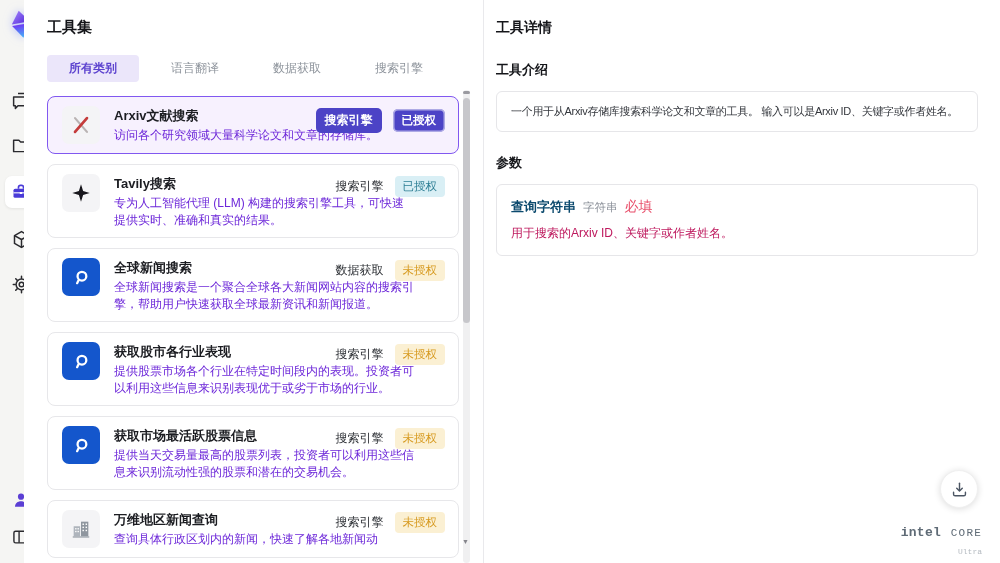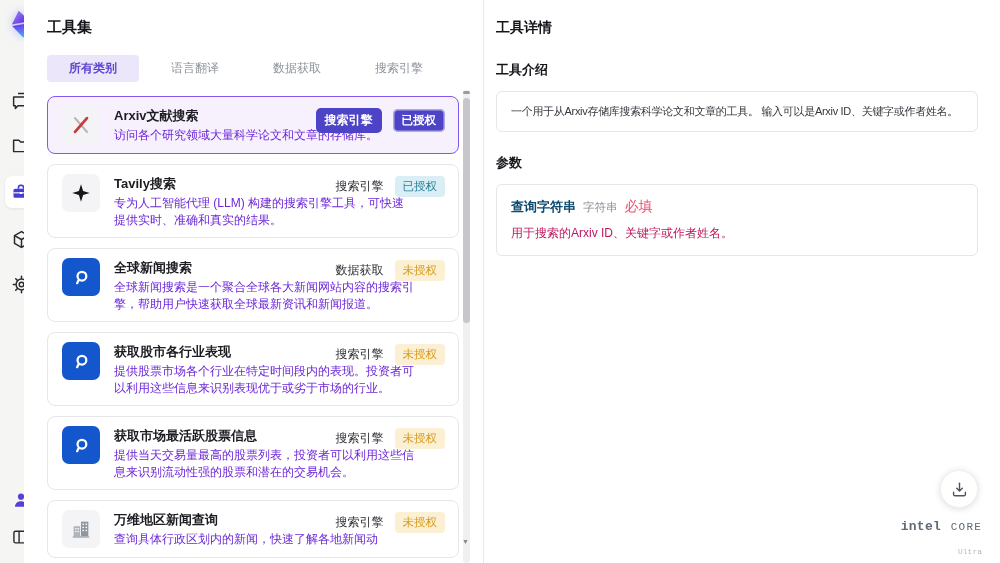--- a/index.html
+++ b/index.html
@@ -70,21 +70,21 @@
   .p-type{font-size:11.5px;color:#8a8f98;}
   .p-req{font-size:14px;color:#e8506b;}
   .p-desc{margin-top:9px;font-size:12px;color:#be185d;}
   
   .fab{position:absolute;right:22px;bottom:55px;width:38px;height:38px;border-radius:50%;
     background:#fff;border:1px solid #f0f0f0;box-shadow:0 1px 7px rgba(0,0,0,.14);
     display:flex;align-items:center;justify-content:center;cursor:pointer;}
   .brand{position:absolute;right:18px;bottom:3px;text-align:center;color:#5f6b76;line-height:17px;font-family:Liberation Mono, monospace;}
   .b1{font-size:13px;font-weight:bold;letter-spacing:.3px;}
   .b2{font-size:11px;letter-spacing:1.2px;}
-  .b3{font-size:8px;color:#b4bac0;text-align:right;margin-top:7px;}
+  .b3{font-size:8px;color:#b4bac0;text-align:right;margin-top:1px;}
 </style>
 </head>
 <body>
 
 <aside class="rail">
   <div class="logo">
     <svg viewBox="0 0 28 28" width="30" height="30">
       <defs>
         <linearGradient id="lg1" x1="0" y1="0" x2="1" y2="1">
           <stop offset="0" stop-color="#a98bff"></stop>

